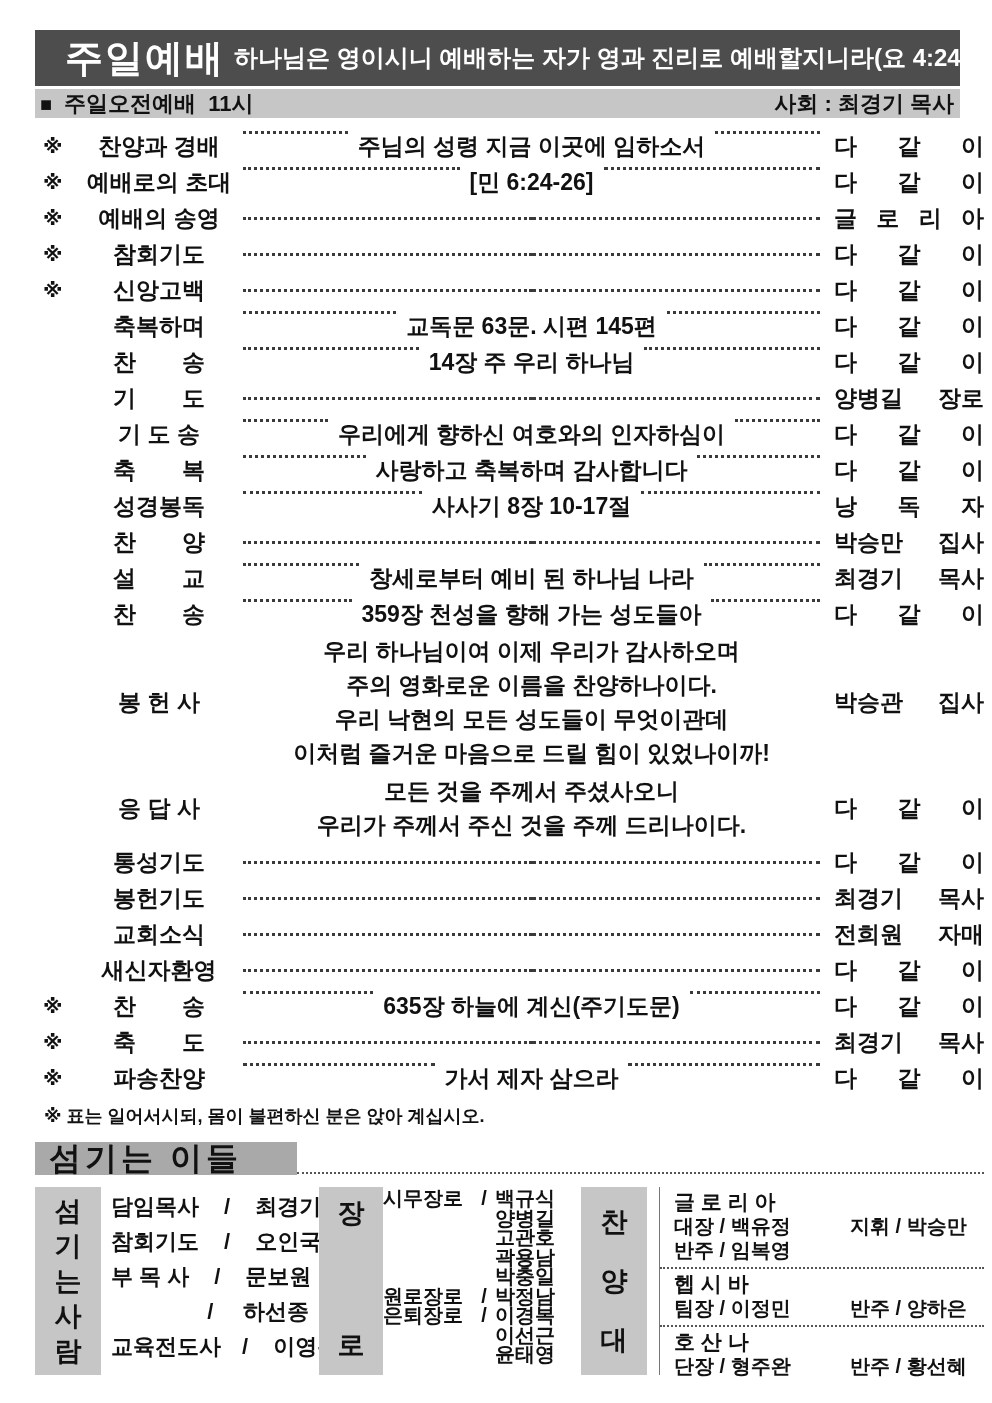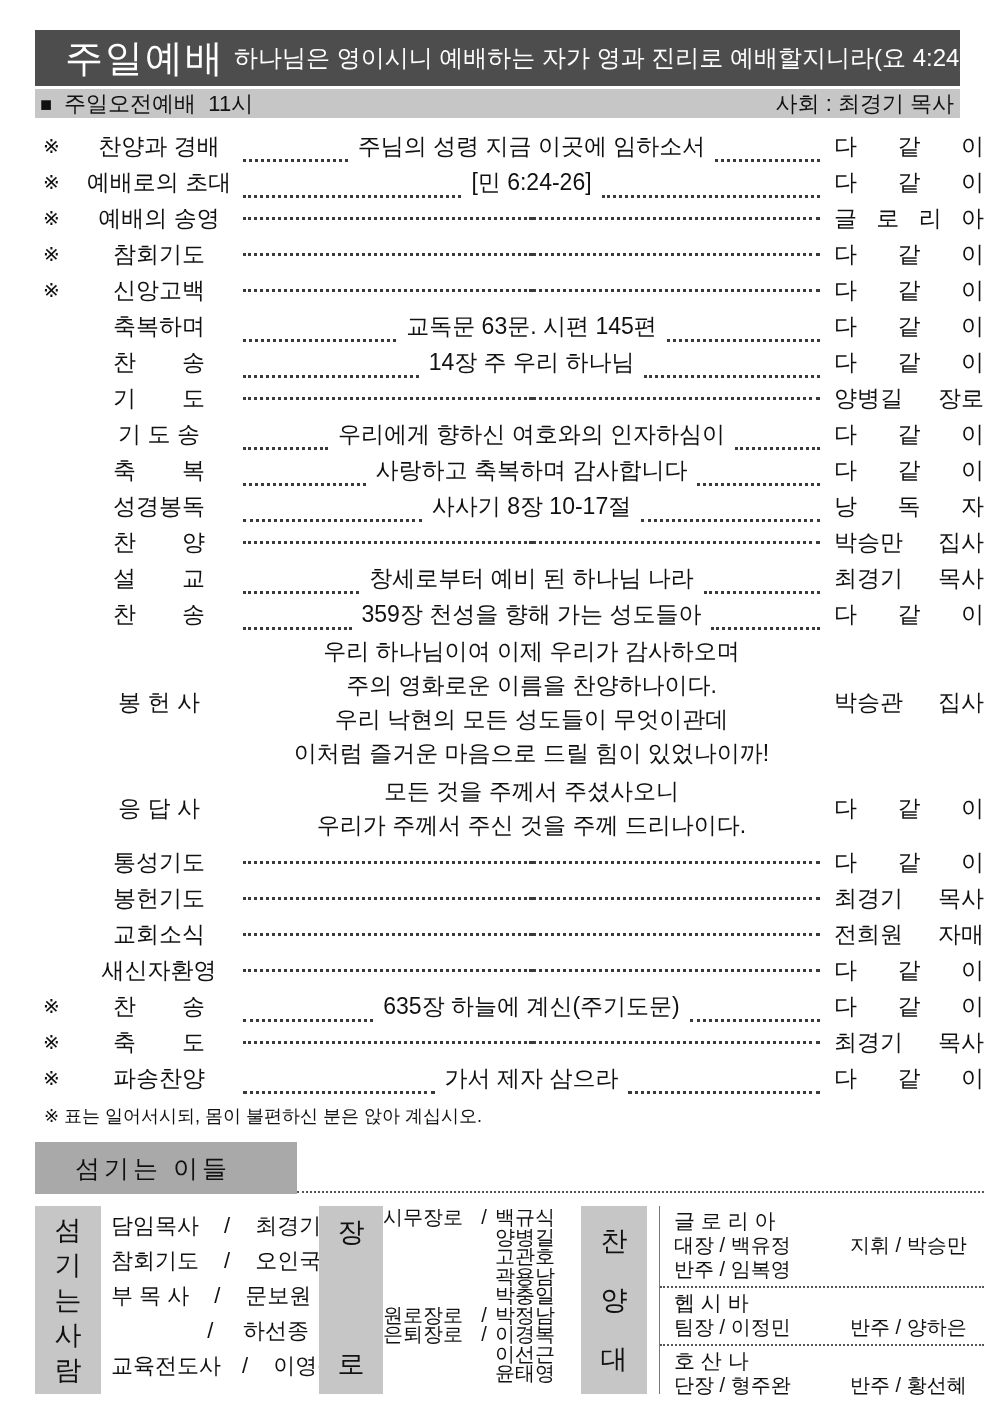--- a/index.html
+++ b/index.html
@@ -1,18 +1,18 @@
 <!DOCTYPE html>
 <html><head>
 <meta charset="utf-8">
 <style>
   html,body{margin:0;padding:0;background:#e8e8e8;}
   .page{
     position:relative;width:992px;height:1403px;background:#ffffff;margin:0 auto;
-    font-family:"Liberation Sans","DejaVu Sans",sans-serif;color:#111;font-weight:400;
+    font-family:"Liberation Sans","DejaVu Sans",sans-serif;color:#111;font-weight:700;
     overflow:hidden;box-sizing:border-box;
   }
   
   .title-bar{
     margin:30px 32px 0 35px;height:56px;background:var(--dark,#4d4d4d);
     display:flex;align-items:center;
   }
   .main-title{color:#fff;font-size:38px;padding-left:30px;letter-spacing:2px;white-space:pre;}
   .verse{flex:1;text-align:center;color:#fff;font-size:24px;white-space:nowrap;padding-right:6px;margin-left:9px;}
   .sub-bar{
@@ -20,31 +20,31 @@
     display:flex;justify-content:space-between;align-items:center;font-size:22px;
     padding:0 6px 0 5px;box-sizing:border-box;
   }
   .sub-left{display:flex;align-items:center;gap:12px;white-space:pre;}
   .sq{font-size:20px;line-height:1;}
   
   .order-list{margin:10px 8px 0 35px;}
   .order-row{display:flex;align-items:center;min-height:36px;font-size:23px;}
   .star{width:48px;padding-left:8px;font-size:20px;box-sizing:border-box;}
   .olabel{width:152px;text-align:center;white-space:pre;}
-  .omid{flex:1;display:flex;align-items:flex-end;margin:0 14px 0 8px;min-width:0;}
+  .omid{flex:1;display:flex;align-items:flex-start;margin:0 14px 0 8px;min-width:0;}
   .leader{flex:1;border-top:3px dotted #3a3a3a;height:0;}
   .ocenter{padding:0 10px;white-space:nowrap;}
   .ocenter.multiline{flex:1;white-space:pre-line;text-align:center;line-height:34px;padding:2px 0;}
   .oby{width:150px;text-align:justify;text-align-last:justify;white-space:nowrap;}
   .footnote{margin:8px 0 0 44px;font-size:18px;}
   
   .servants-title-row{margin:14px 8px 0 35px;display:flex;align-items:flex-end;}
   .servants-title{
-    background:var(--title-gray,#a9a9a9);width:262px;height:52px;box-sizing:border-box;
-    display:flex;align-items:center;padding-left:40px;font-size:25px;letter-spacing:4px;white-space:pre;
+    background:var(--title-gray,#a9a9a9);width:262px;height:33px;box-sizing:border-box;
+    display:flex;align-items:center;padding-left:14px;font-size:32px;letter-spacing:4px;white-space:pre;
   }
   .title-leader{flex:1;border-top:2px dotted #555;margin-bottom:1px;}
   .servants-table{margin:12px 8px 0 35px;height:188px;display:flex;align-items:stretch;}
   .vhead{background:var(--band,#c6c6c6);display:flex;flex-direction:column;align-items:center;font-size:27px;}
   .vh-people{width:66px;justify-content:center;line-height:35px;}
   .vh-elders{width:64px;margin-left:10px;justify-content:space-between;padding:8px 0 12px;box-sizing:border-box;}
   .vh-choir{width:66px;margin-left:20px;justify-content:space-around;padding:6px 0;box-sizing:border-box;}
   .col-people{width:198px;margin-left:10px;font-size:22px;padding-top:2px;}
   .p-line{display:flex;align-items:center;height:35px;white-space:pre;gap:25px;}
   .p-role{width:106px;text-align:justify;text-align-last:justify;}

